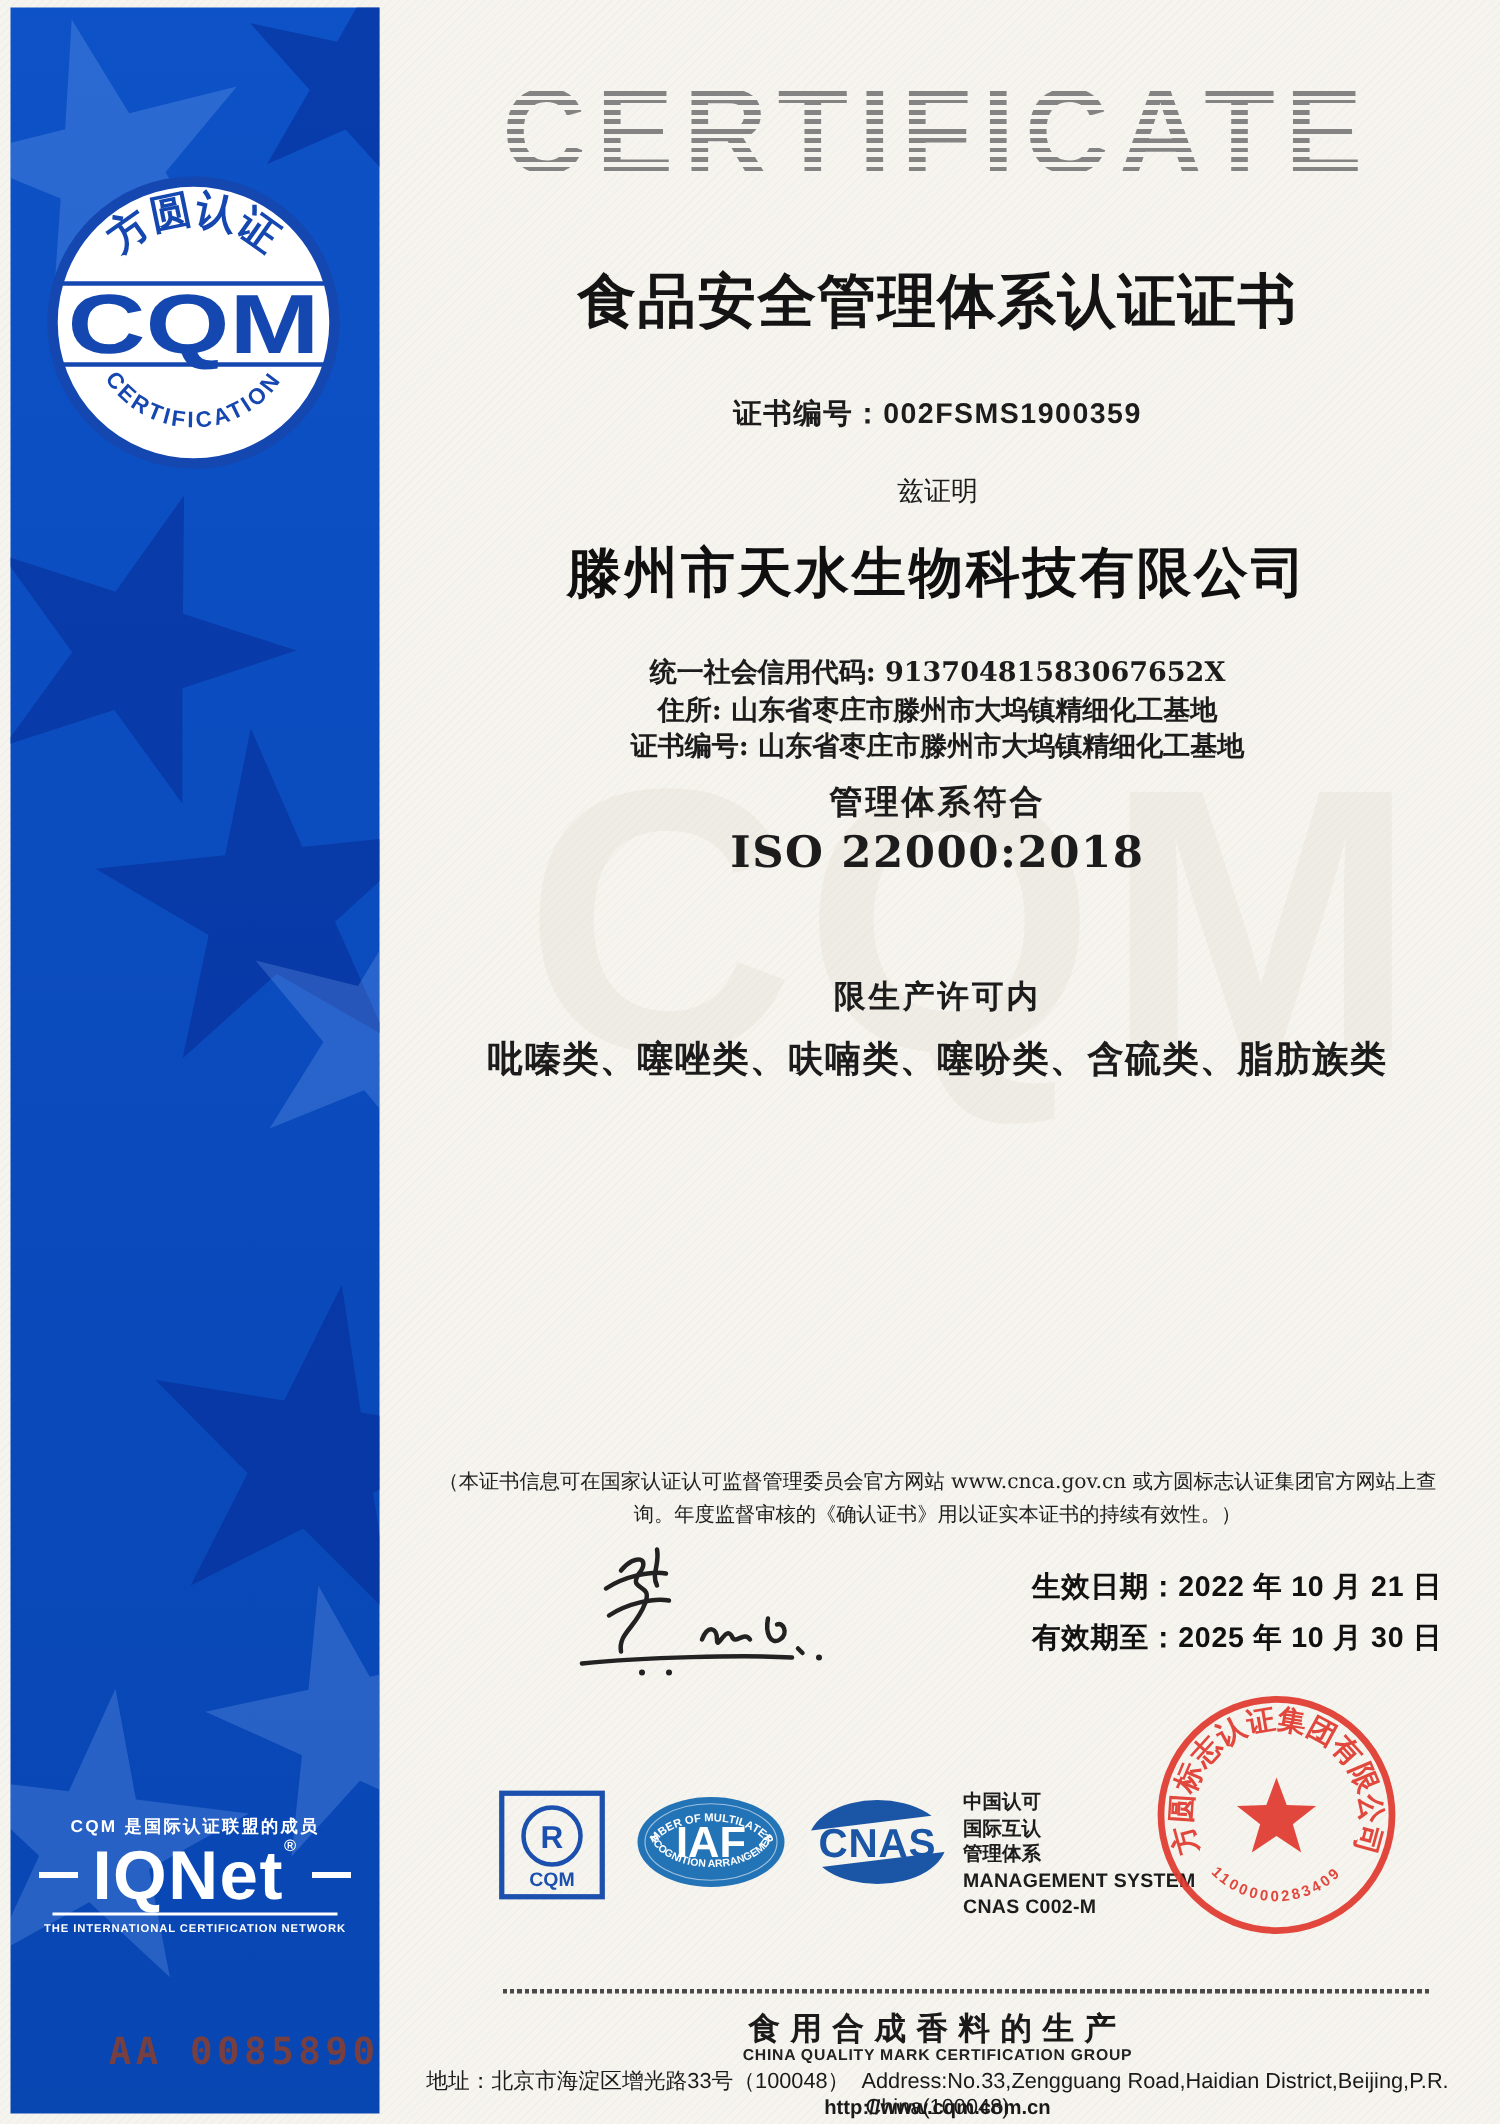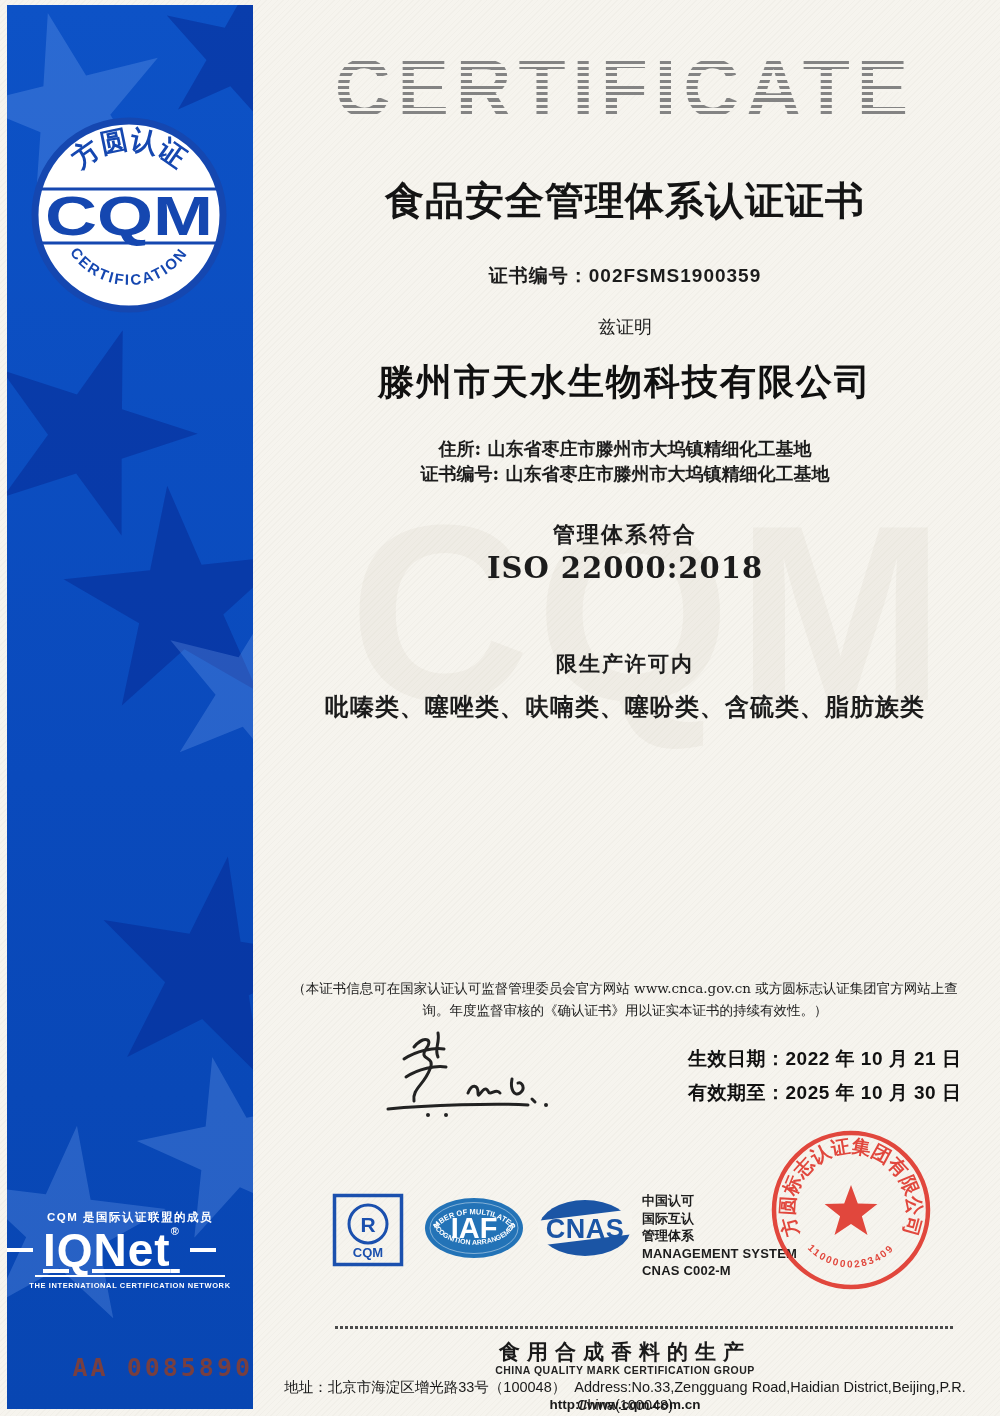--- a/index.html
+++ b/index.html
@@ -29,21 +29,21 @@
   .s4 { left:55px;  top:480px;  width:235px; height:235px; transform:rotate(-6deg); }
   .s5 { left:150px; top:590px;  width:190px; height:190px; transform:rotate(14deg); }
   .s6 { left:85px;  top:850px;  width:235px; height:235px; transform:rotate(9deg); }
   .s7 { left:130px; top:1050px; width:190px; height:190px; transform:rotate(-12deg); }
   .s8 { left:-45px; top:1120px; width:205px; height:205px; transform:rotate(7deg); }
 
   .cqm-seal { position:absolute; left:22px; top:110px; }
 
   .iqnet { position:absolute; left:0; width:246px; text-align:center; color:#fff; }
   .iqnet-member { top:1205px; font-size:11.5px; letter-spacing:1.5px; font-weight:bold; }
-  .iqnet-row { top:1218px; display:flex; align-items:center; gap:10px;text-decoration:underline; }
+  .iqnet-row { top:1218px; display:flex; align-items:center; justify-content:center; gap:10px; }
   .iqnet-dash { width:26px; height:4px; background:#fff; }
   .iqnet-name { font-size:46px; font-weight:bold; letter-spacing:1px; font-family:"Liberation Sans",sans-serif; position:relative; }
   .iqnet-reg { font-size:11px; vertical-align:top; position:relative; top:2px; }
   .iqnet-line { top:1270px; left:28px; width:190px; height:2px; background:#fff; position:absolute; }
   .iqnet-tagline { top:1276px; font-size:7.5px; letter-spacing:0.6px; font-weight:bold; }
   .band-serial {
     position:absolute; left:0; top:1348px; width:246px; text-align:right;
     font-family:"DejaVu Sans Mono", monospace; font-size:25px; font-weight:bold;
     letter-spacing:3px; color:rgba(140,62,44,0.85);
   }
@@ -144,20 +144,21 @@
 
   <div class="watermark">CQM</div>
 
   <div class="content">
     <div class="abs ghost-title">CERTIFICATE</div>
     <div class="abs doc-title">食品安全管理体系认证证书</div>
     <div class="abs cert-no"><span>证书编号：</span><span>002FSMS1900359</span></div>
     <div class="abs attest">兹证明</div>
     <div class="abs company">滕州市天水生物科技有限公司</div>
     <div class="abs info">
+      <div>统一社会信用代码: 91370481583067652X</div>
       <div>住所: 山东省枣庄市滕州市大坞镇精细化工基地</div>
       <div>证书编号: 山东省枣庄市滕州市大坞镇精细化工基地</div>
     </div>
     <div class="abs conform">管理体系符合</div>
     <div class="abs standard">ISO 22000:2018</div>
     <div class="abs scope-title">限生产许可内</div>
     <div class="abs scope">
       <div>吡嗪类、噻唑类、呋喃类、噻吩类、含硫类、脂肪族类</div>
     </div>
     <div class="abs note">

